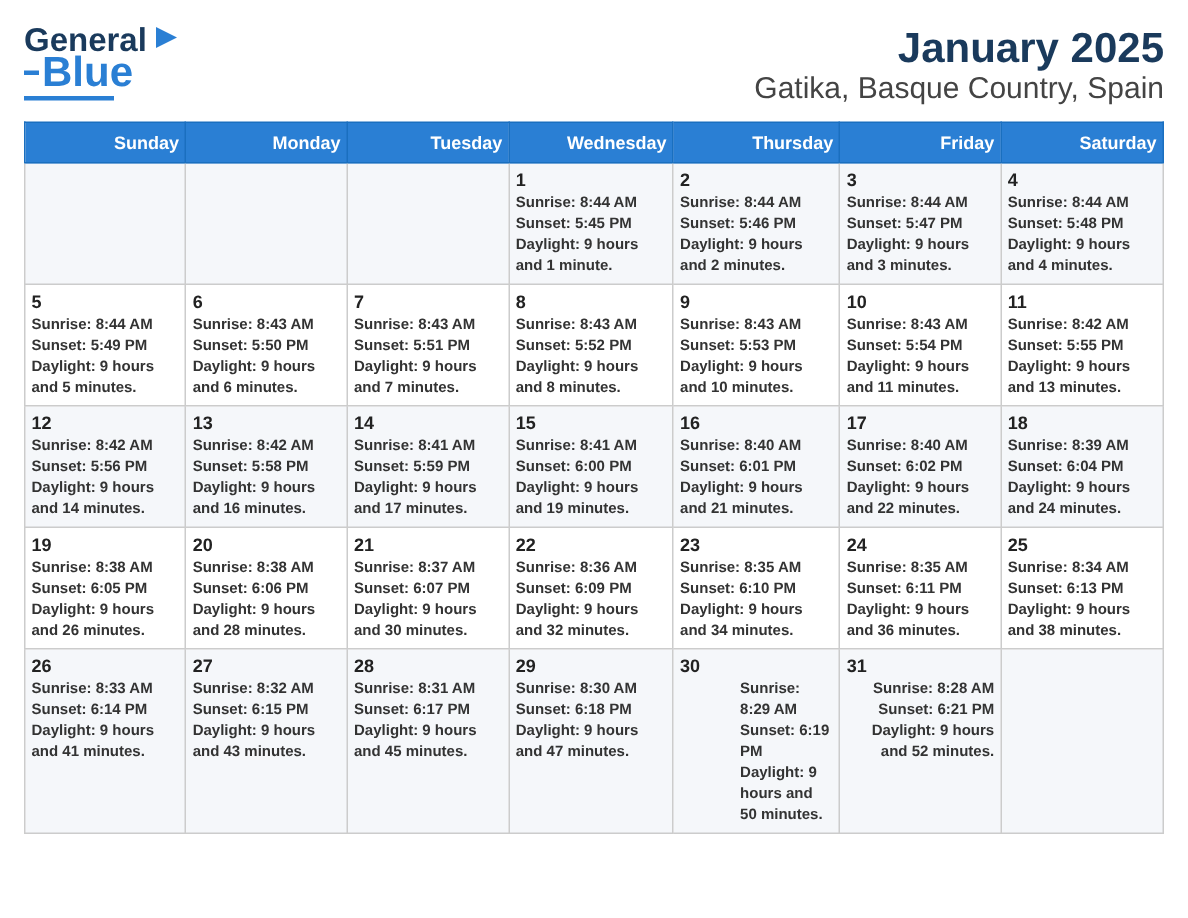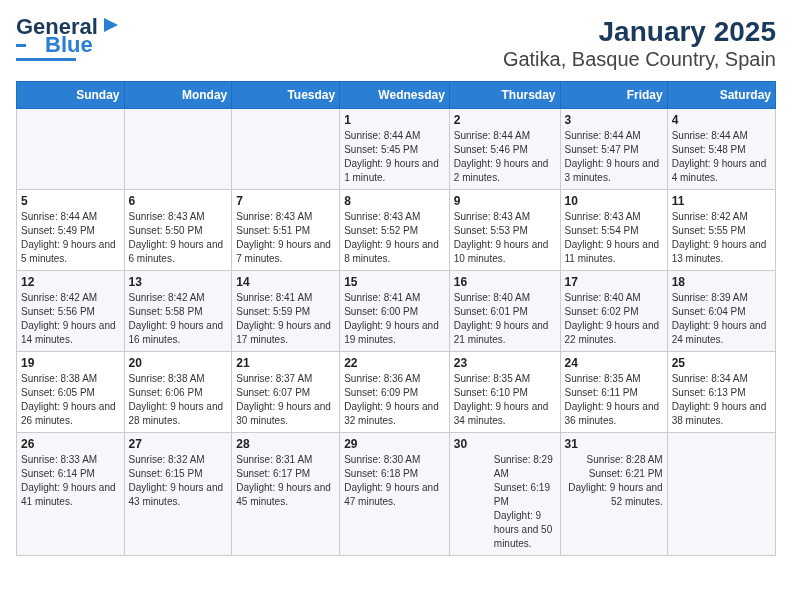--- a/index.html
+++ b/index.html
@@ -75,40 +75,41 @@
     .day-num {
       font-weight: bold;
       font-size: 12px;
       margin-bottom: 2px;
       color: #222;
     }
     .day-info {
       font-size: 10px;
       color: #333;
       line-height: 1.4;
+      font-weight: bold;
     }
     .empty { background: #fff !important; }
     tbody tr:nth-child(odd) td.empty { background: #f5f7fa !important; }
   </style>
 </head>
 <body>
 
 <div class="header">
   <div class="logo">
     <div style="display:flex;align-items:center;">
       <span class="logo-text">
         <span style="color:#1a3a5c;">General</span>
       </span>
       <svg width="22" height="22" viewBox="0 0 22 22" style="margin-left:2px;margin-top:-4px;">
         <polygon points="4,4 18,11 4,18" fill="#2a7fd4"></polygon>
       </svg>
     </div>
     <div style="display:flex;align-items:center;margin-top:-4px;">
       <div style="width:10px;height:3px;background:#2a7fd4;margin-right:0;"></div>
-      <span class="logo-text" style="color:#2a7fd4;font-size:22px;margin-left:19px;">Blue</span>
+      <span class="logo-text" style="color:#2a7fd4;font-size:28px;margin-left:2px;">Blue</span>
     </div>
     <div class="logo-line"></div>
   </div>
   <div class="title-block">
     <h1>January 2025</h1>
     <h2>Gatika, Basque Country, Spain</h2>
   </div>
 </div>
 
 <table>

